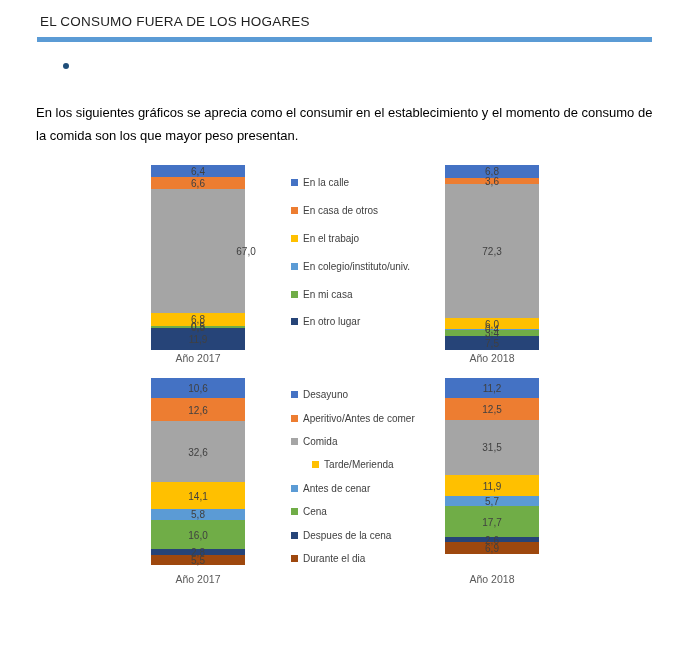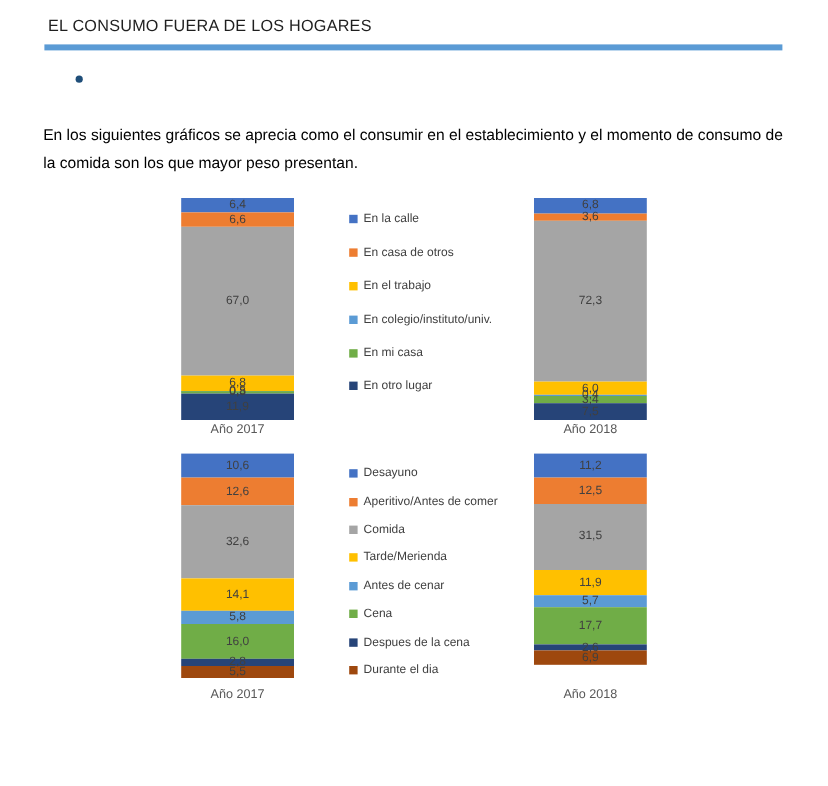--- a/index.html
+++ b/index.html
@@ -61,21 +61,21 @@
           <div class="seg" style="height: 6.6%; background: rgb(237, 125, 49);"></div>
           <div class="seg" style="height: 67%; background: rgb(165, 165, 165);"></div>
           <div class="seg" style="height: 6.8%; background: rgb(255, 192, 0);"></div>
           <div class="seg" style="height: 0.5%; background: rgb(91, 155, 213);"></div>
           <div class="seg" style="height: 0.8%; background: rgb(112, 173, 71);"></div>
           <div class="seg" style="height: 11.9%; background: rgb(38, 68, 120);"></div>
         </div>
         <div class="seg-labels">
           <span class="seg-label" style="top: 3.2%; color: rgb(64, 64, 64);">6,4</span>
           <span class="seg-label" style="top: 9.7%; color: rgb(64, 64, 64);">6,6</span>
-          <span class="seg-label" style="top: 46.5%; color: rgb(64, 64, 64);">67,0</span>
+          <span class="seg-label" style="top: 46.5%; color: rgb(64, 64, 64); margin-left: 48px;">67,0</span>
           <span class="seg-label" style="top: 83.4%; color: rgb(64, 64, 64);">6,8</span>
           <span class="seg-label" style="top: 87.05%; color: rgb(64, 64, 64);">0,5</span>
           <span class="seg-label" style="top: 87.7%; color: rgb(64, 64, 64);">0,8</span>
           <span class="seg-label" style="top: 94.05%; color: rgb(64, 64, 64);">11,9</span>
         </div>
       </div>
       <div class="cat-label" style="left: 151px; top: 352px; width: 94px;">Año 2017</div>
       <div class="bar" style="left: 445px; top: 165px; width: 94px; height: 185px;">
         <div class="seg-stack">
           <div class="seg" style="height: 6.8%; background: rgb(68, 114, 196);"></div>
@@ -177,21 +177,21 @@
           <span class="legend-text">Desayuno</span>
         </div>
         <div class="legend-item" style="height: 23.4px;">
           <span class="swatch" style="background: rgb(237, 125, 49);"></span>
           <span class="legend-text">Aperitivo/Antes de comer</span>
         </div>
         <div class="legend-item" style="height: 23.4px;">
           <span class="swatch" style="background: rgb(165, 165, 165);"></span>
           <span class="legend-text">Comida</span>
         </div>
-        <div class="legend-item" style="height: 23.4px;">
+        <div class="legend-item" style="height: 23.4px; justify-content: center;">
           <span class="swatch" style="background: rgb(255, 192, 0);"></span>
           <span class="legend-text">Tarde/Merienda</span>
         </div>
         <div class="legend-item" style="height: 23.4px;">
           <span class="swatch" style="background: rgb(91, 155, 213);"></span>
           <span class="legend-text">Antes de cenar</span>
         </div>
         <div class="legend-item" style="height: 23.4px;">
           <span class="swatch" style="background: rgb(112, 173, 71);"></span>
           <span class="legend-text">Cena</span>

